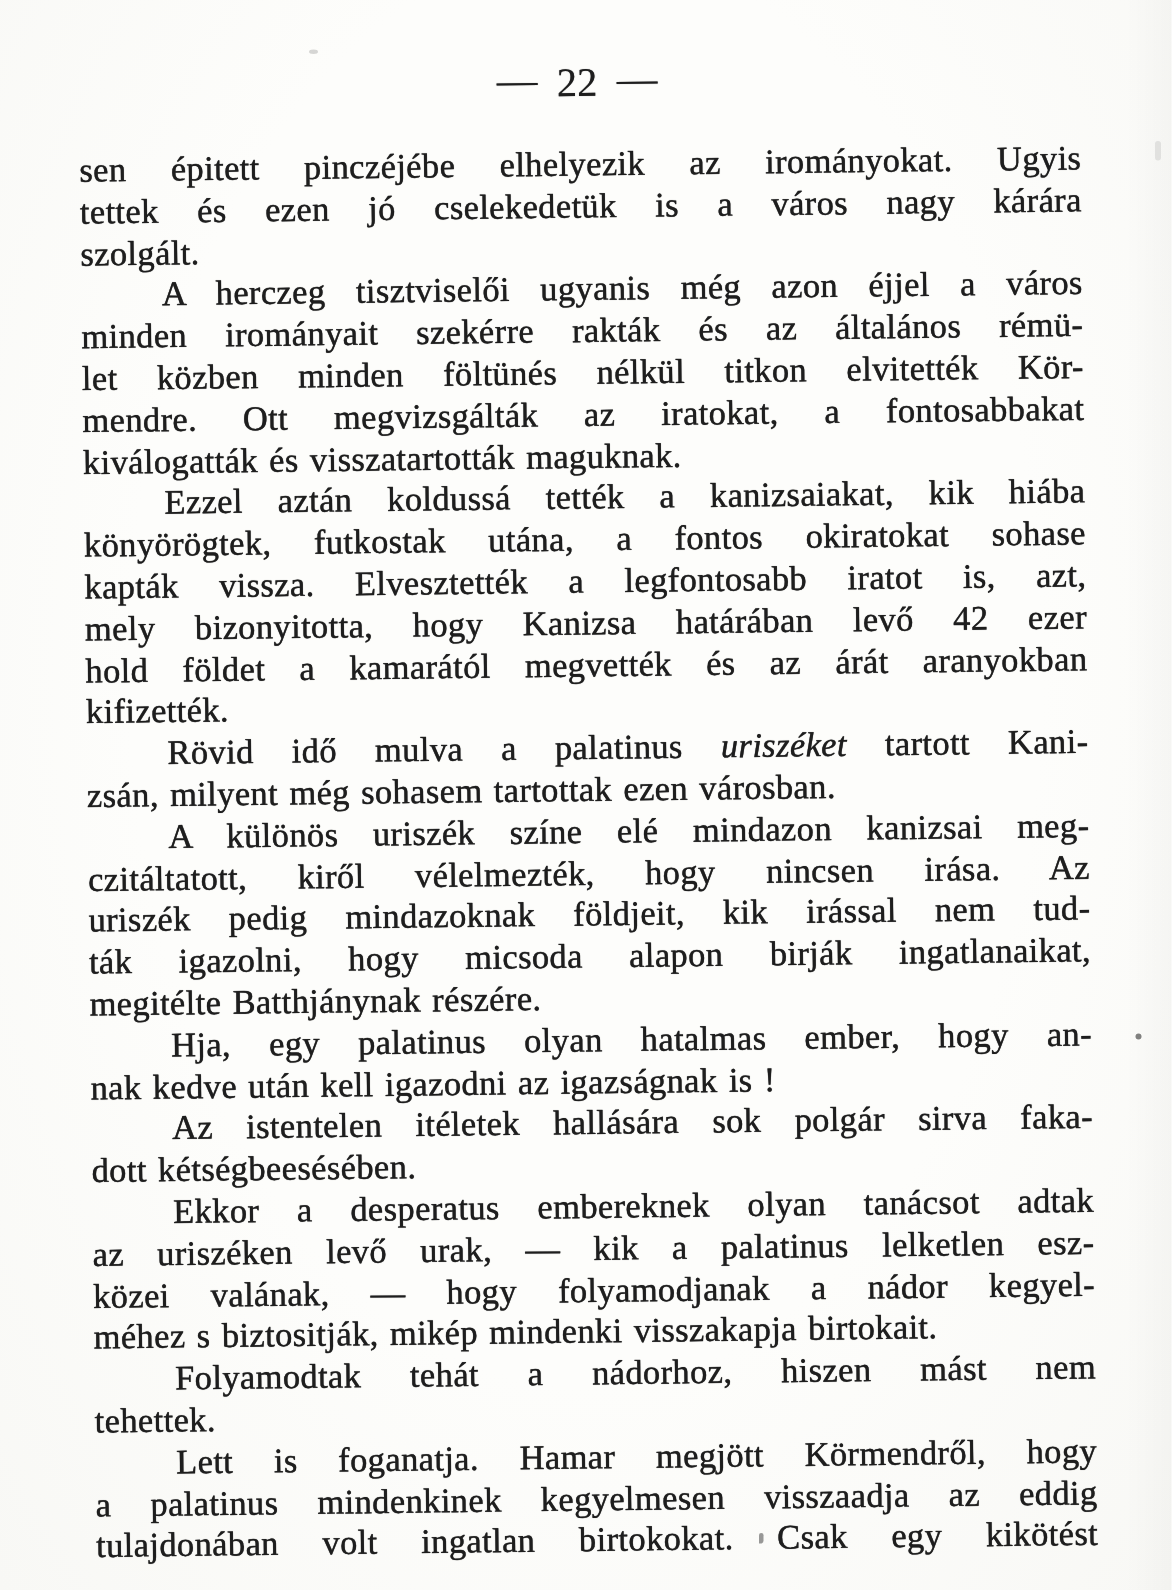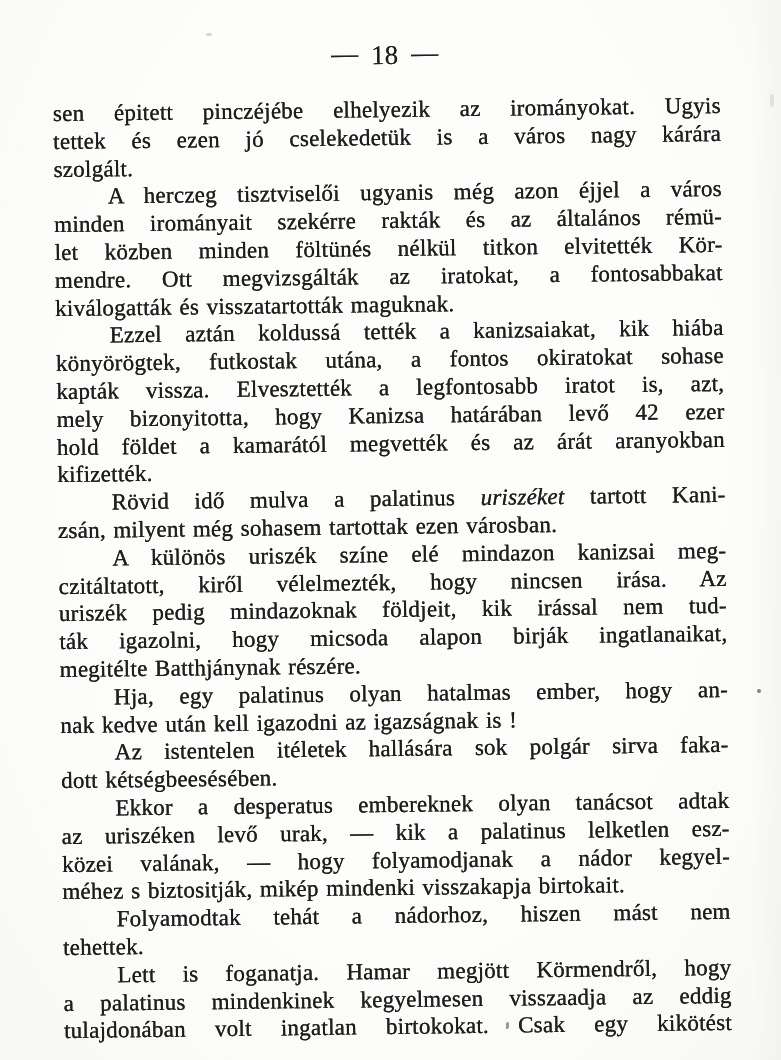--- a/index.html
+++ b/index.html
@@ -48,21 +48,21 @@
   .speck.s4 { left: 506px; top: 1022px; width: 3px; height: 7px; background: rgba(30,30,30,0.45); border-radius: 2px 2px 3px 0; }
   .speck.s5 { left: 527px; top: 137px; width: 3px; height: 3px; background: rgba(40,40,40,0.25); }
 </style>
 </head>
 <body style="--ink: #1e1e1e; --paper: #fdfdfb;">
 
 <div class="page">
   <div class="rotor">
 
     <div class="page-header">
-      <span class="dash">—</span><span>18</span><span class="dash">—</span>
+      <span class="dash">—</span><span>22</span><span class="dash">—</span>
     </div>
 
     <div class="text-block">
 
       <div class="para">
         <div class="line">sen épitett pinczéjébe elhelyezik az irományokat. Ugyis</div>
         <div class="line">tettek és ezen jó cselekedetük is a város nagy kárára</div>
         <div class="line end">szolgált.</div>
       </div>
 

